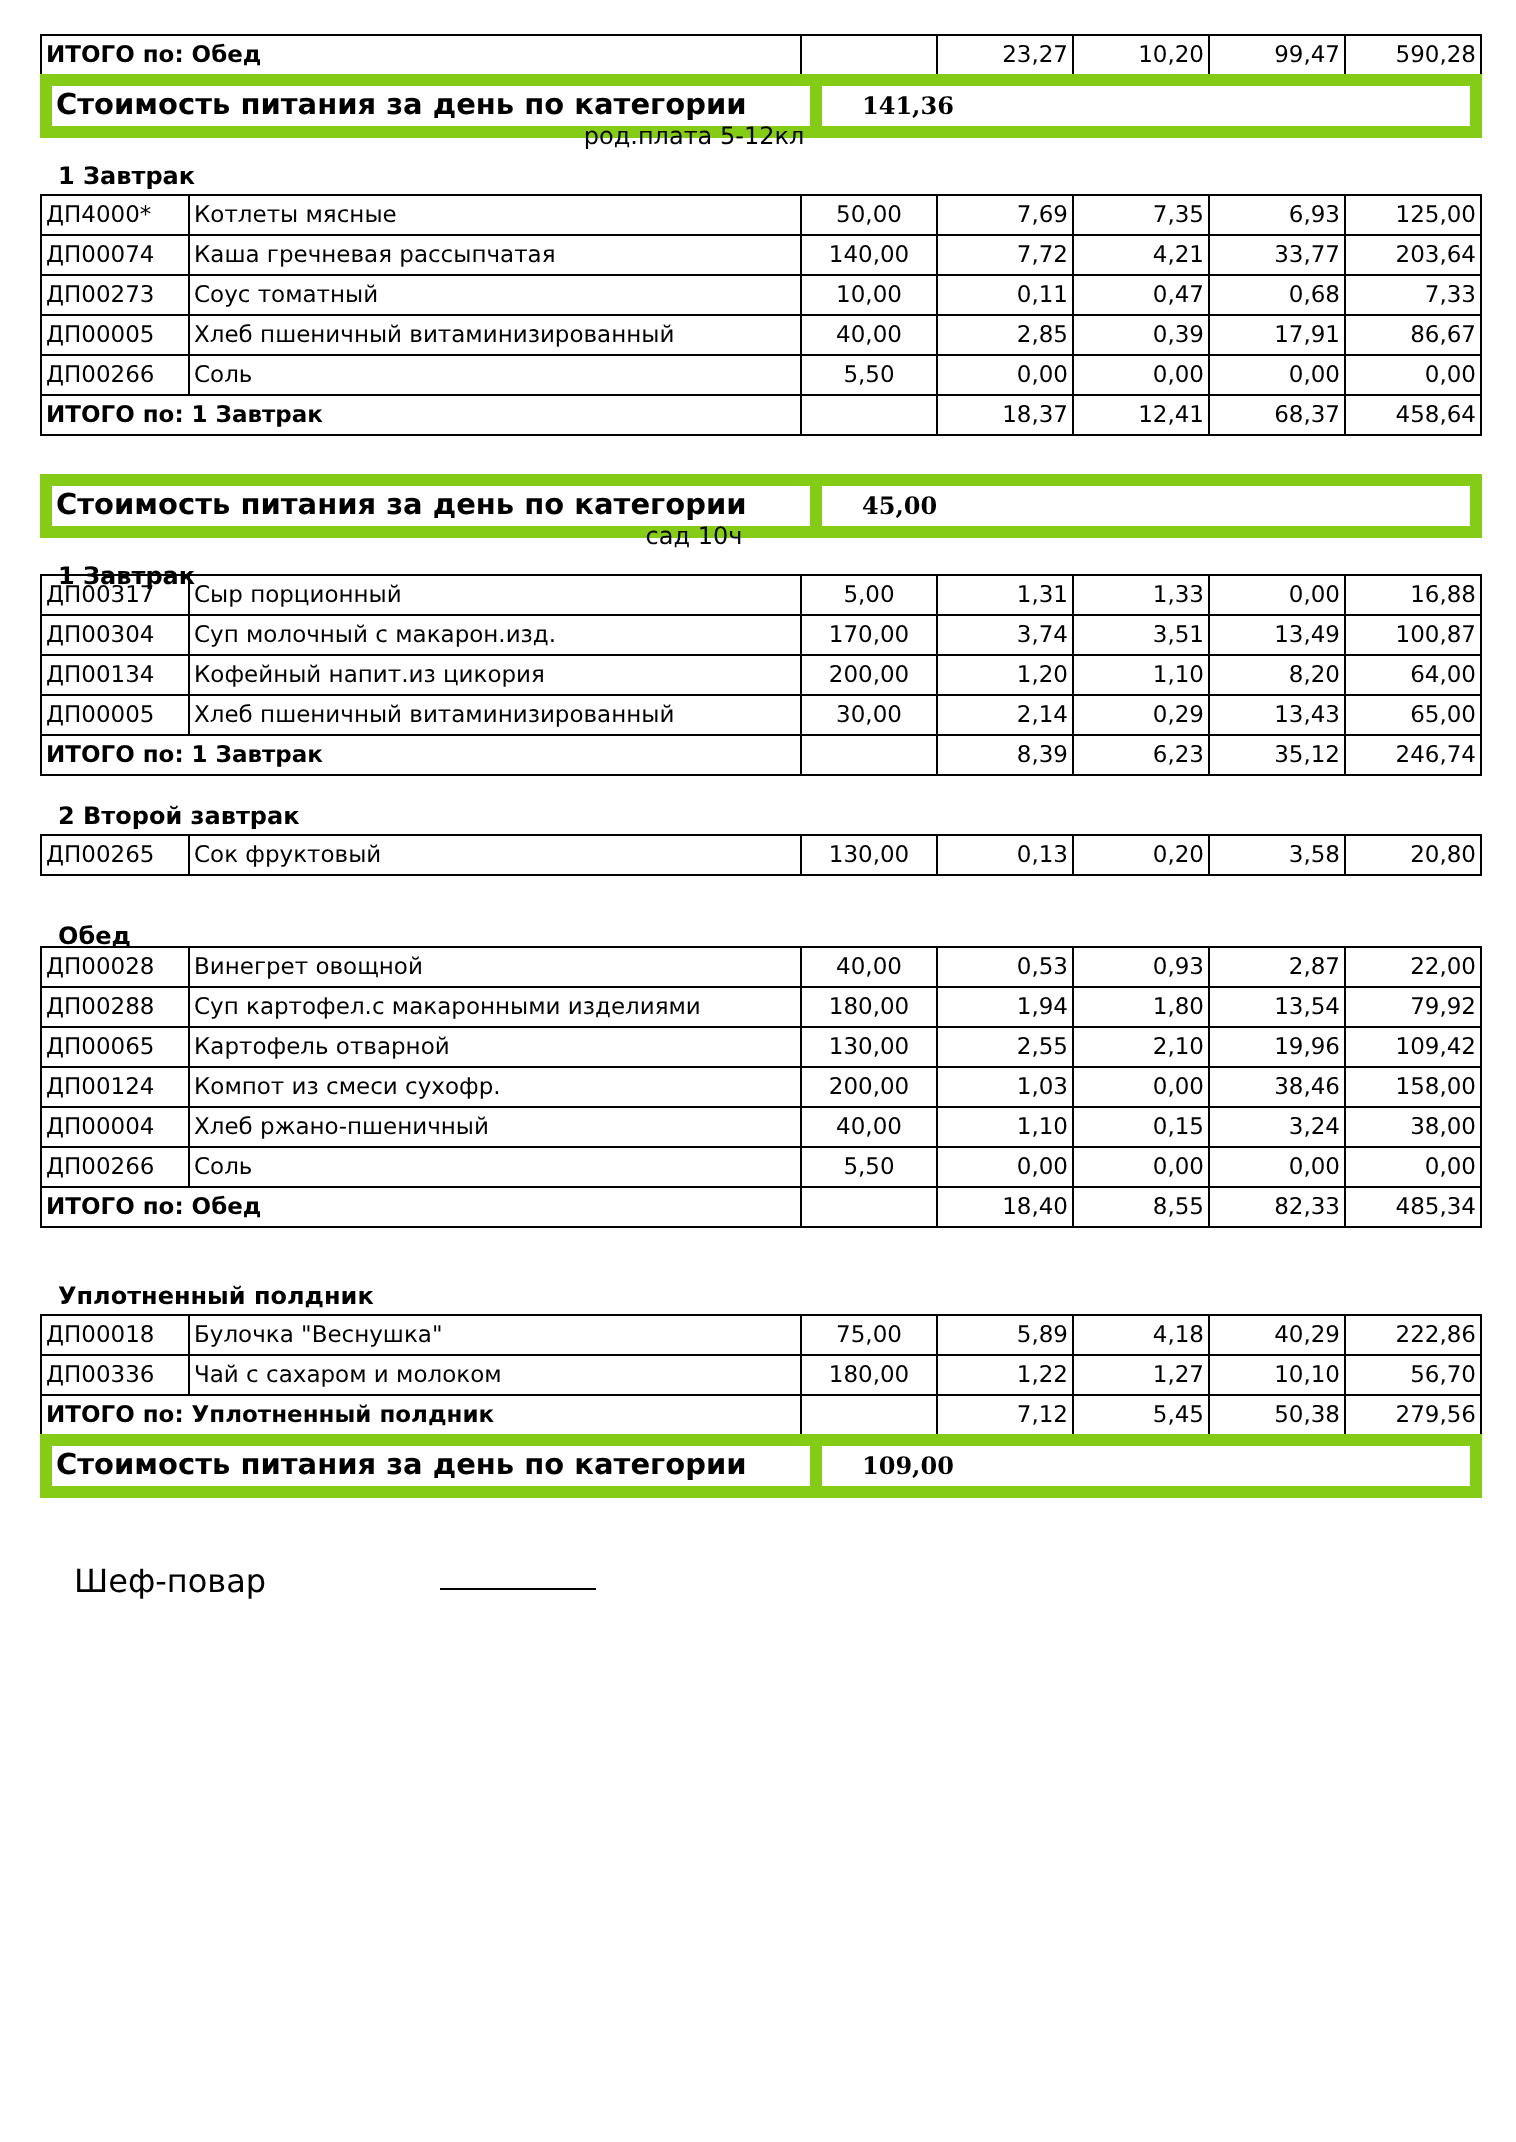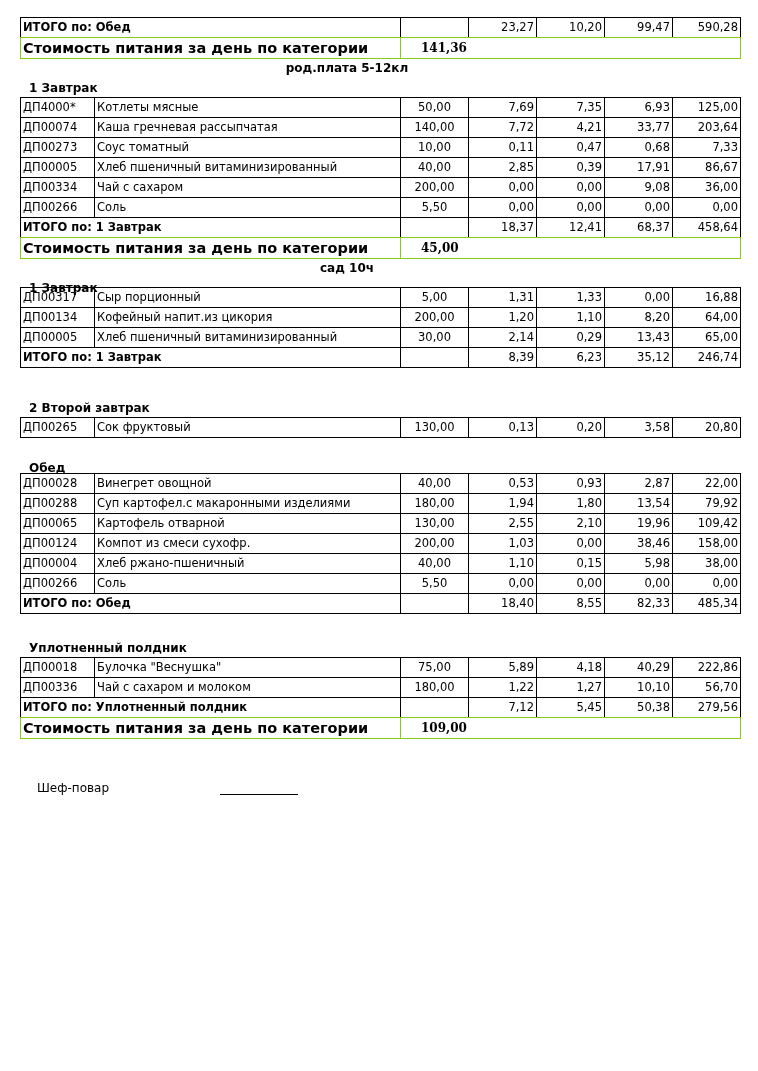--- a/index.html
+++ b/index.html
@@ -8,27 +8,27 @@
   table.grid { position:absolute; left:20px; width:721px; border-collapse:collapse; table-layout:fixed; }
   table.grid td { border:1px solid #000; height:19px; padding:0 2px; font-size:11.5px; line-height:19px;
                   white-space:nowrap; overflow:hidden; }
   td.code { width:69px; }
   td.name { width:301px;margin-top:12px; }
   td.qty { width:63px; text-align:center; }
   td.num { width:63px; text-align:right; }
   tr.total td { font-weight:bold; }
   tr.total td.num { font-weight:normal; }
   table.cost { position:absolute; left:20px; width:721px; border-collapse:collapse; table-layout:fixed; }
-  table.cost td { border:1px solid #84cc16; height:20px; padding:0 2px; font-weight:bold; font-size:14.5px;
+  table.cost td { border:6px solid #84cc16; height:20px; padding:0 2px; font-weight:bold; font-size:14.5px;
                   line-height:20px; white-space:nowrap; }
   table.cost td.lbl { width:375px; }
   table.cost td.val { padding-left:20px; font-family:"DejaVu Serif", "Liberation Serif", serif; font-size:12px; }
-  .section { position:absolute; left:0; width:694px; text-align:center; font-weight:bold; font-size:12px; }
+  .section { position:absolute; left:0; width:694px; text-align:center; font-weight:normal; font-size:12px; }
   .meal { position:absolute; left:29px; font-weight:bold; font-size:12px; }
-  .sign { position:absolute; left:37px; font-size:12px; }
+  .sign { position:absolute; left:37px; font-size:16px; }
   .sign-line { position:absolute; left:220px; width:78px; border-top:1px solid #000; }
 </style>
 </head>
 <body>
 
 <table class="grid" style="top:17px;">
   <tbody>
       <tr class="total">
     <td colspan="2">ИТОГО по: Обед</td>
     <td class="qty"></td>
@@ -82,29 +82,20 @@
       <tr>
         <td class="code">ДП00005</td>
         <td class="name">Хлеб пшеничный витаминизированный</td>
         <td class="qty">40,00</td>
         <td class="num">2,85</td>
         <td class="num">0,39</td>
         <td class="num">17,91</td>
         <td class="num">86,67</td>
       </tr>
       <tr>
-        <td class="code">ДП00334</td>
-        <td class="name">Чай с сахаром</td>
-        <td class="qty">200,00</td>
-        <td class="num">0,00</td>
-        <td class="num">0,00</td>
-        <td class="num">9,08</td>
-        <td class="num">36,00</td>
-      </tr>
-      <tr>
         <td class="code">ДП00266</td>
         <td class="name">Соль</td>
         <td class="qty">5,50</td>
         <td class="num">0,00</td>
         <td class="num">0,00</td>
         <td class="num">0,00</td>
         <td class="num">0,00</td>
       </tr>
       <tr class="total">
         <td colspan="2">ИТОГО по: 1 Завтрак</td>
@@ -130,20 +121,29 @@
 <table class="grid" style="top:287px;">
   <tbody>
       <tr>
         <td class="code">ДП00317</td>
         <td class="name">Сыр порционный</td>
         <td class="qty">5,00</td>
         <td class="num">1,31</td>
         <td class="num">1,33</td>
         <td class="num">0,00</td>
         <td class="num">16,88</td>
+      </tr>
+      <tr>
+        <td class="code">ДП00304</td>
+        <td class="name">Суп молочный с макарон.изд.</td>
+        <td class="qty">170,00</td>
+        <td class="num">3,74</td>
+        <td class="num">3,51</td>
+        <td class="num">13,49</td>
+        <td class="num">100,87</td>
       </tr>
       <tr>
         <td class="code">ДП00134</td>
         <td class="name">Кофейный напит.из цикория</td>
         <td class="qty">200,00</td>
         <td class="num">1,20</td>
         <td class="num">1,10</td>
         <td class="num">8,20</td>
         <td class="num">64,00</td>
       </tr>
@@ -218,21 +218,21 @@
         <td class="num">0,00</td>
         <td class="num">38,46</td>
         <td class="num">158,00</td>
       </tr>
       <tr>
         <td class="code">ДП00004</td>
         <td class="name">Хлеб ржано-пшеничный</td>
         <td class="qty">40,00</td>
         <td class="num">1,10</td>
         <td class="num">0,15</td>
-        <td class="num">5,98</td>
+        <td class="num">3,24</td>
         <td class="num">38,00</td>
       </tr>
       <tr>
         <td class="code">ДП00266</td>
         <td class="name">Соль</td>
         <td class="qty">5,50</td>
         <td class="num">0,00</td>
         <td class="num">0,00</td>
         <td class="num">0,00</td>
         <td class="num">0,00</td>

